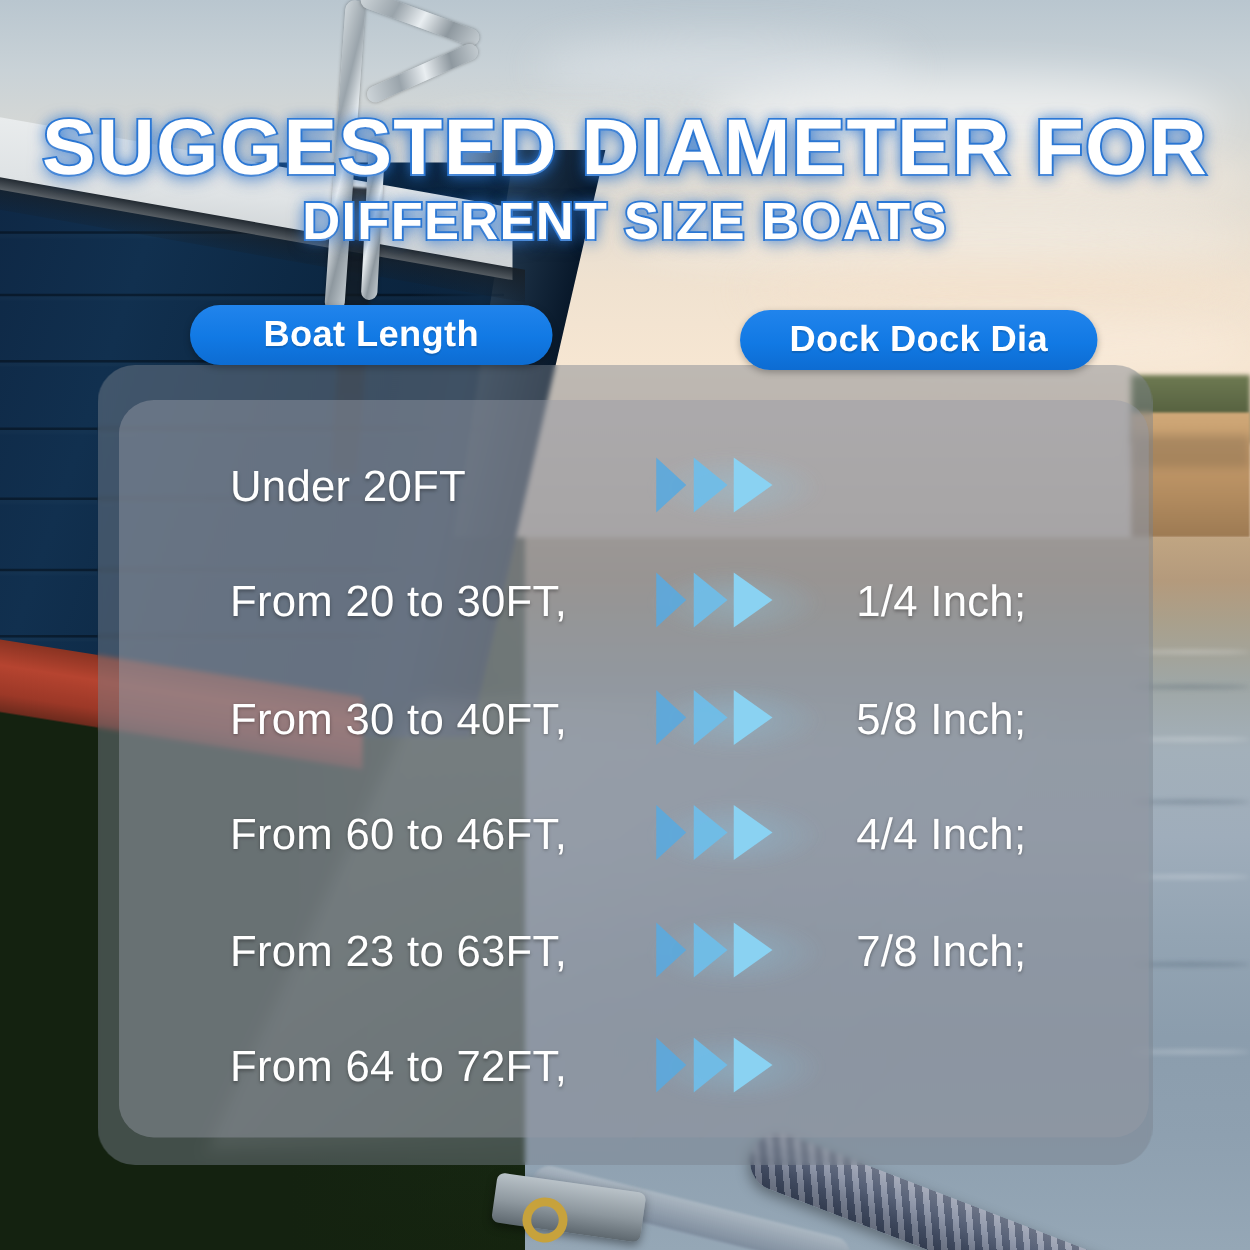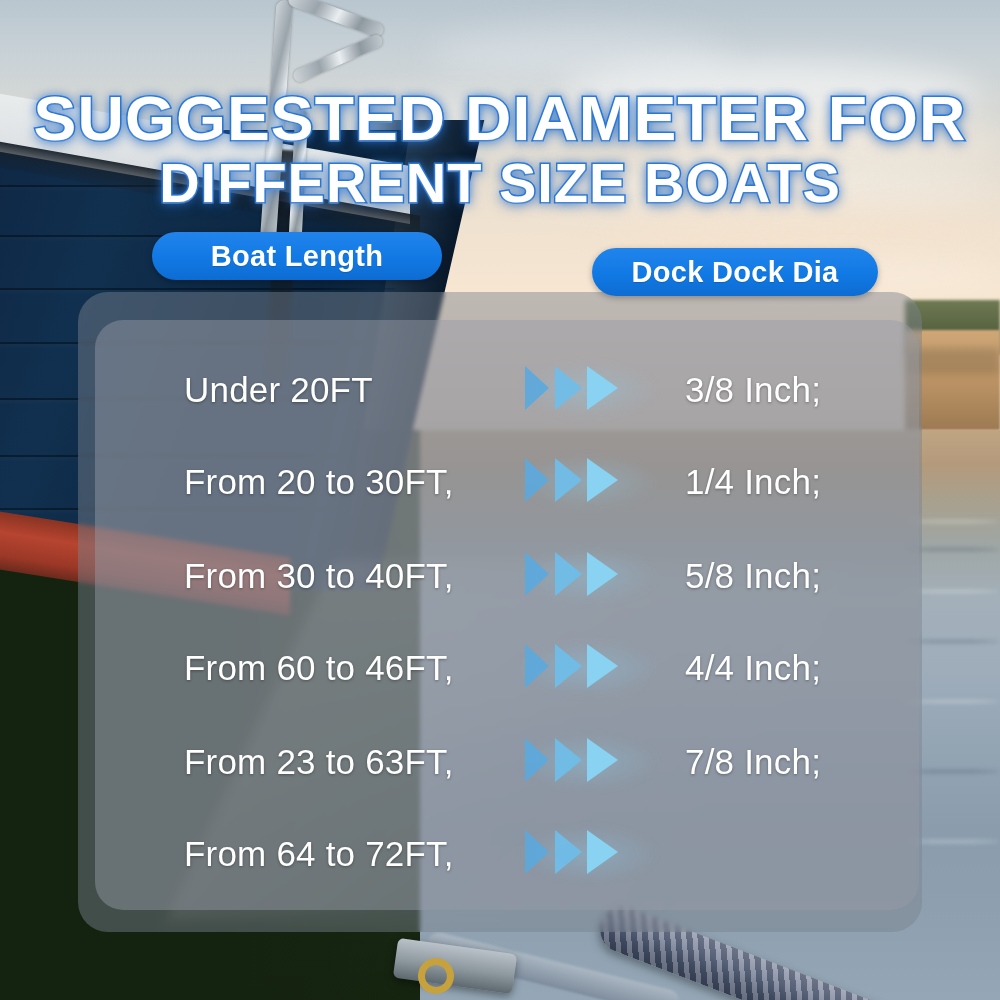--- a/index.html
+++ b/index.html
@@ -216,21 +216,21 @@
     letter-spacing:1px;
     line-height:.98;
     -webkit-text-stroke:3px #2f7ddb;
     paint-order:stroke fill;
     text-shadow:
       0 0 10px rgba(47,125,219,.85),
       0 3px 14px rgba(30,90,170,.6),
       0 2px 0 rgba(255,255,255,.25);
   }
   .title-line.l1 { font-size:63px; transform:scaleX(1.02); }
-  .title-line.l2 { font-size:56px; margin-top:6px; }
+  .title-line.l2 { font-size:42px; margin-top:6px; }
 
   
   .panel-outer {
     position:absolute; left:78px; top:292px; width:844px; height:640px;
     background:rgba(122,130,142,.46);
     border-radius:30px;
     backdrop-filter:blur(2px);
     z-index:3;
   }
   .panel-inner {
@@ -246,21 +246,21 @@
     height:48px; border-radius:26px;
     background:linear-gradient(to bottom,#2184ec 0%, #1179e4 55%, #0d6cd2 100%);
     color:#ffffff;
     font-weight:700;
     font-size:29px;
     letter-spacing:.3px;
     display:flex; align-items:center; justify-content:center;
     box-shadow:0 2px 6px rgba(0,0,0,.28);
     text-shadow:0 1px 1px rgba(0,0,0,.15);
   }
-  .pill-boat { left:152px; top:232px; width:290px; }
+  .pill-boat { left:152px; top:244px; width:290px; }
   .pill-dock { left:592px; top:248px; width:286px; }
 
   
   .table {
     position:absolute; left:95px; top:330px; width:824px; height:570px;
     z-index:8;
   }
   .row {
     position:absolute; left:0; width:824px; height:60px;
     display:flex; align-items:center;
@@ -375,21 +375,20 @@
   <div class="table">
 
     <div class="row" style="top:30px;">
       <div class="cell-left">Under 20FT</div>
       <div class="arrows">
         <div class="chev-glow"></div>
         <div class="chev a"></div>
           <div class="chev b"></div>
           <div class="chev c"></div>
       </div>
-      <div class="cell-right">3/8 Inch;</div>
     </div>
 
     <div class="row" style="top:122px;padding-left:44px;">
       <div class="cell-left">From 20 to 30FT,</div>
       <div class="arrows">
         <div class="chev-glow"></div>
         <div class="chev a"></div>
           <div class="chev b"></div>
           <div class="chev c"></div>
       </div>

